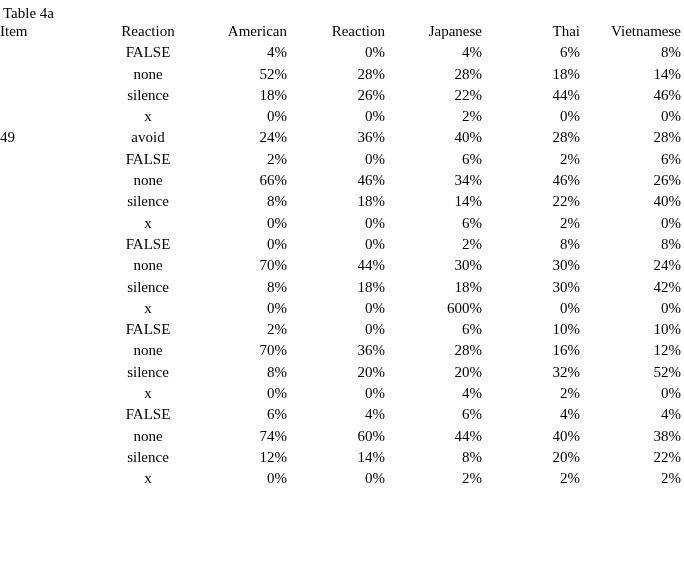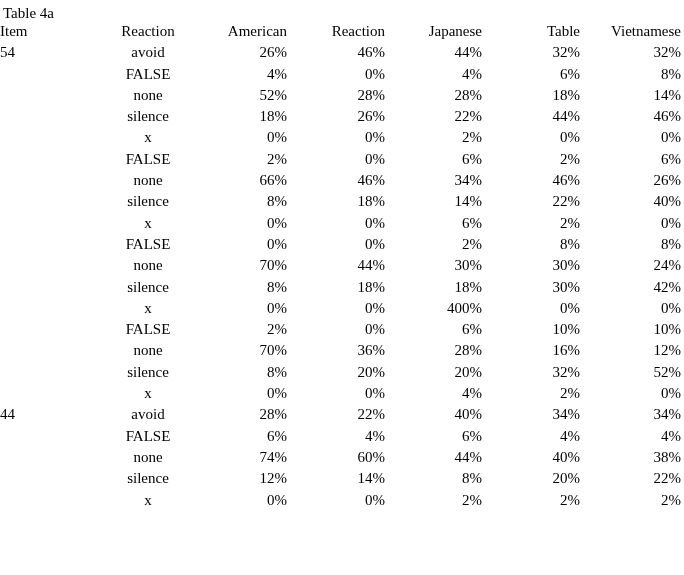--- a/index.html
+++ b/index.html
@@ -64,34 +64,25 @@
       <col style="width:98px">
       <col style="width:101px">
     </colgroup>
     <thead>
       <tr id="header-row">
           <th>Item</th>
           <th>Reaction</th>
           <th>American</th>
           <th>Reaction</th>
           <th>Japanese</th>
-          <th>Table</th>
+          <th>Thai</th>
           <th>Vietnamese</th>
         </tr>
     </thead>
     <tbody id="table-body">
-        <tr>
-          <td>54</td>
-          <td>avoid</td>
-          <td>26%</td>
-          <td>46%</td>
-          <td>44%</td>
-          <td>32%</td>
-          <td>32%</td>
-        </tr>
         <tr>
           <td></td>
           <td>FALSE</td>
           <td>4%</td>
           <td>0%</td>
           <td>4%</td>
           <td>6%</td>
           <td>8%</td>
         </tr>
         <tr>
@@ -113,20 +104,29 @@
           <td>46%</td>
         </tr>
         <tr>
           <td></td>
           <td>x</td>
           <td>0%</td>
           <td>0%</td>
           <td>2%</td>
           <td>0%</td>
           <td>0%</td>
+        </tr>
+        <tr>
+          <td>49</td>
+          <td>avoid</td>
+          <td>24%</td>
+          <td>36%</td>
+          <td>40%</td>
+          <td>28%</td>
+          <td>28%</td>
         </tr>
         <tr>
           <td></td>
           <td>FALSE</td>
           <td>2%</td>
           <td>0%</td>
           <td>6%</td>
           <td>2%</td>
           <td>6%</td>
         </tr>
@@ -182,21 +182,21 @@
           <td>18%</td>
           <td>18%</td>
           <td>30%</td>
           <td>42%</td>
         </tr>
         <tr>
           <td></td>
           <td>x</td>
           <td>0%</td>
           <td>0%</td>
-          <td>400%</td>
+          <td>600%</td>
           <td>0%</td>
           <td>0%</td>
         </tr>
         <tr>
           <td></td>
           <td>FALSE</td>
           <td>2%</td>
           <td>0%</td>
           <td>6%</td>
           <td>10%</td>
@@ -221,29 +221,20 @@
           <td>52%</td>
         </tr>
         <tr>
           <td></td>
           <td>x</td>
           <td>0%</td>
           <td>0%</td>
           <td>4%</td>
           <td>2%</td>
           <td>0%</td>
-        </tr>
-        <tr>
-          <td>44</td>
-          <td>avoid</td>
-          <td>28%</td>
-          <td>22%</td>
-          <td>40%</td>
-          <td>34%</td>
-          <td>34%</td>
         </tr>
         <tr>
           <td></td>
           <td>FALSE</td>
           <td>6%</td>
           <td>4%</td>
           <td>6%</td>
           <td>4%</td>
           <td>4%</td>
         </tr>

